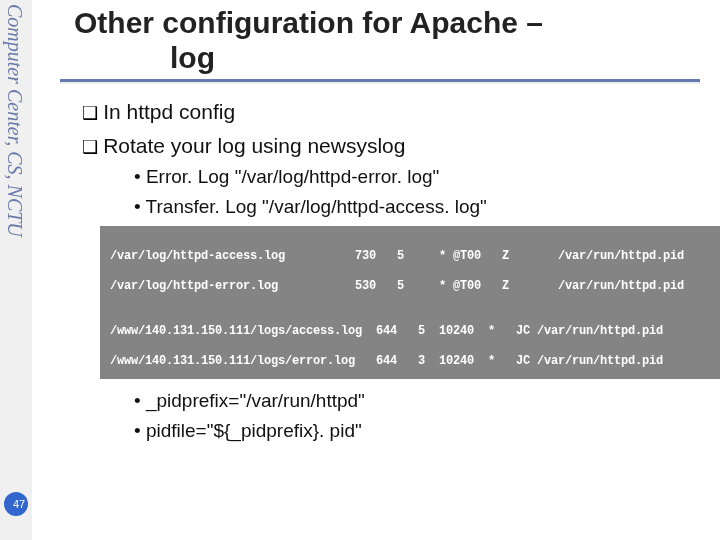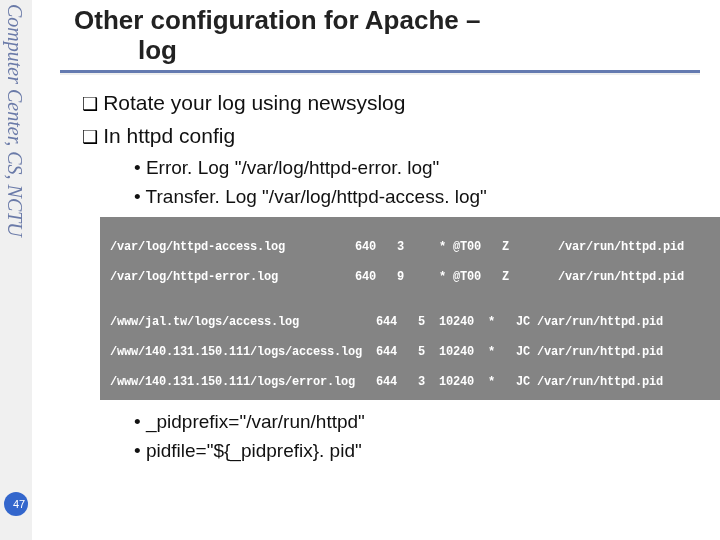--- a/index.html
+++ b/index.html
@@ -4,22 +4,22 @@
 <style>
   * { margin: 0; padding: 0; box-sizing: border-box; }
   html, body { width: 720px; height: 540px; font-family: Arial, Helvetica, sans-serif; background: #fff; overflow: hidden; }
   .slide { position: relative; width: 720px; height: 540px; }
   .blue-bar { position: absolute; left: 0; top: 0; width: 32px; height: 100%; background: linear-gradient(to bottom, #f0f0f0 0%, #f0f0f0 100%); }
   .page-num { position: absolute; left: 4px; bottom: 24px; width: 24px; height: 24px; border-radius: 50%; background: #3366cc; color: #fff; font-size: 11px; display: flex; align-items: center; justify-content: center; padding-left: 6px; }
   .vert-wrapper { position: absolute; left: 2px; top: 4px; width: 28px; height: 360px; }
   .vert-text { position: absolute; left: 24px; top: 0; transform: rotate(90deg); transform-origin: left top; white-space: nowrap; color: #6a7aa8; font-style: italic; font-family: "Times New Roman", serif; font-size: 20px; }
 
   .content { position: absolute; left: 60px; top: 6px; right: 10px; }
-  .title { font-size: 26px; font-weight: bold; color: #222; margin-left: 14px; margin-bottom: 4px; line-height: 1.15; }
-  .title-indent { margin-left: 64px; display: block; }
+  .title { font-size: 30px; font-weight: bold; color: #222; margin-left: 14px; margin-bottom: 4px; line-height: 1.15; }
+  .title-indent { margin-left: 96px; display: block; }
   .hr { height: 3px; background: #647ab0; margin: 4px 0 14px 0; margin-left: 0; width: 640px; box-shadow: 0 2px 0 #eee; }
   .bullet-q { font-size: 21px; color: #111; margin: 2px 0 2px 22px; line-height: 1.5; }
   .bullet-q::before { content: "❑ "; font-size: 18px; color: #000; }
   .sub { font-size: 19px; color: #111; margin: 2px 0 2px 74px; line-height: 1.45; }
   .sub::before { content: "•  "; }
   .codeblock { background: #848484; color: #fff; font-family: "Courier New", monospace; font-size: 12px; font-weight: bold; padding: 8px 10px 10px 10px; margin: 6px 0 8px 40px; width: 622px; white-space: pre; line-height: 1.25; letter-spacing: -0.2px; }
   .codeblock .row { display: block; }
 </style>
 </head>
 <body>
@@ -33,30 +33,29 @@
     <div class="page-num">47</div>
   </div>
 
   <div class="content">
     <div class="title">
       <span>Other configuration for Apache –</span>
       <span class="title-indent">log</span>
     </div>
     <div class="hr"></div>
 
+    <div class="bullet-q">In httpd config</div>
     <div class="bullet-q">Rotate your log using newsyslog</div>
-    <div class="bullet-q">In httpd config</div>
     <div class="sub">Error. Log "/var/log/httpd-error. log"</div>
     <div class="sub">Transfer. Log "/var/log/httpd-access. log"</div>
 
     <div class="codeblock">
-<span class="row">/var/log/httpd-access.log          640   3     * @T00   Z       /var/run/httpd.pid</span>
-<span class="row">/var/log/httpd-error.log           640   9     * @T00   Z       /var/run/httpd.pid</span>
+<span class="row">/var/log/httpd-access.log          730   5     * @T00   Z       /var/run/httpd.pid</span>
+<span class="row">/var/log/httpd-error.log           530   5     * @T00   Z       /var/run/httpd.pid</span>
 <span class="row"></span>
-<span class="row">/www/jal.tw/logs/access.log           644   5  10240  *   JC /var/run/httpd.pid</span>
 <span class="row">/www/140.131.150.111/logs/access.log  644   5  10240  *   JC /var/run/httpd.pid</span>
 <span class="row">/www/140.131.150.111/logs/error.log   644   3  10240  *   JC /var/run/httpd.pid</span></div>
 
     <div class="sub">_pidprefix="/var/run/httpd"</div>
     <div class="sub">pidfile="${_pidprefix}. pid"</div>
   </div>
 
 </div>
 
 </body></html>

